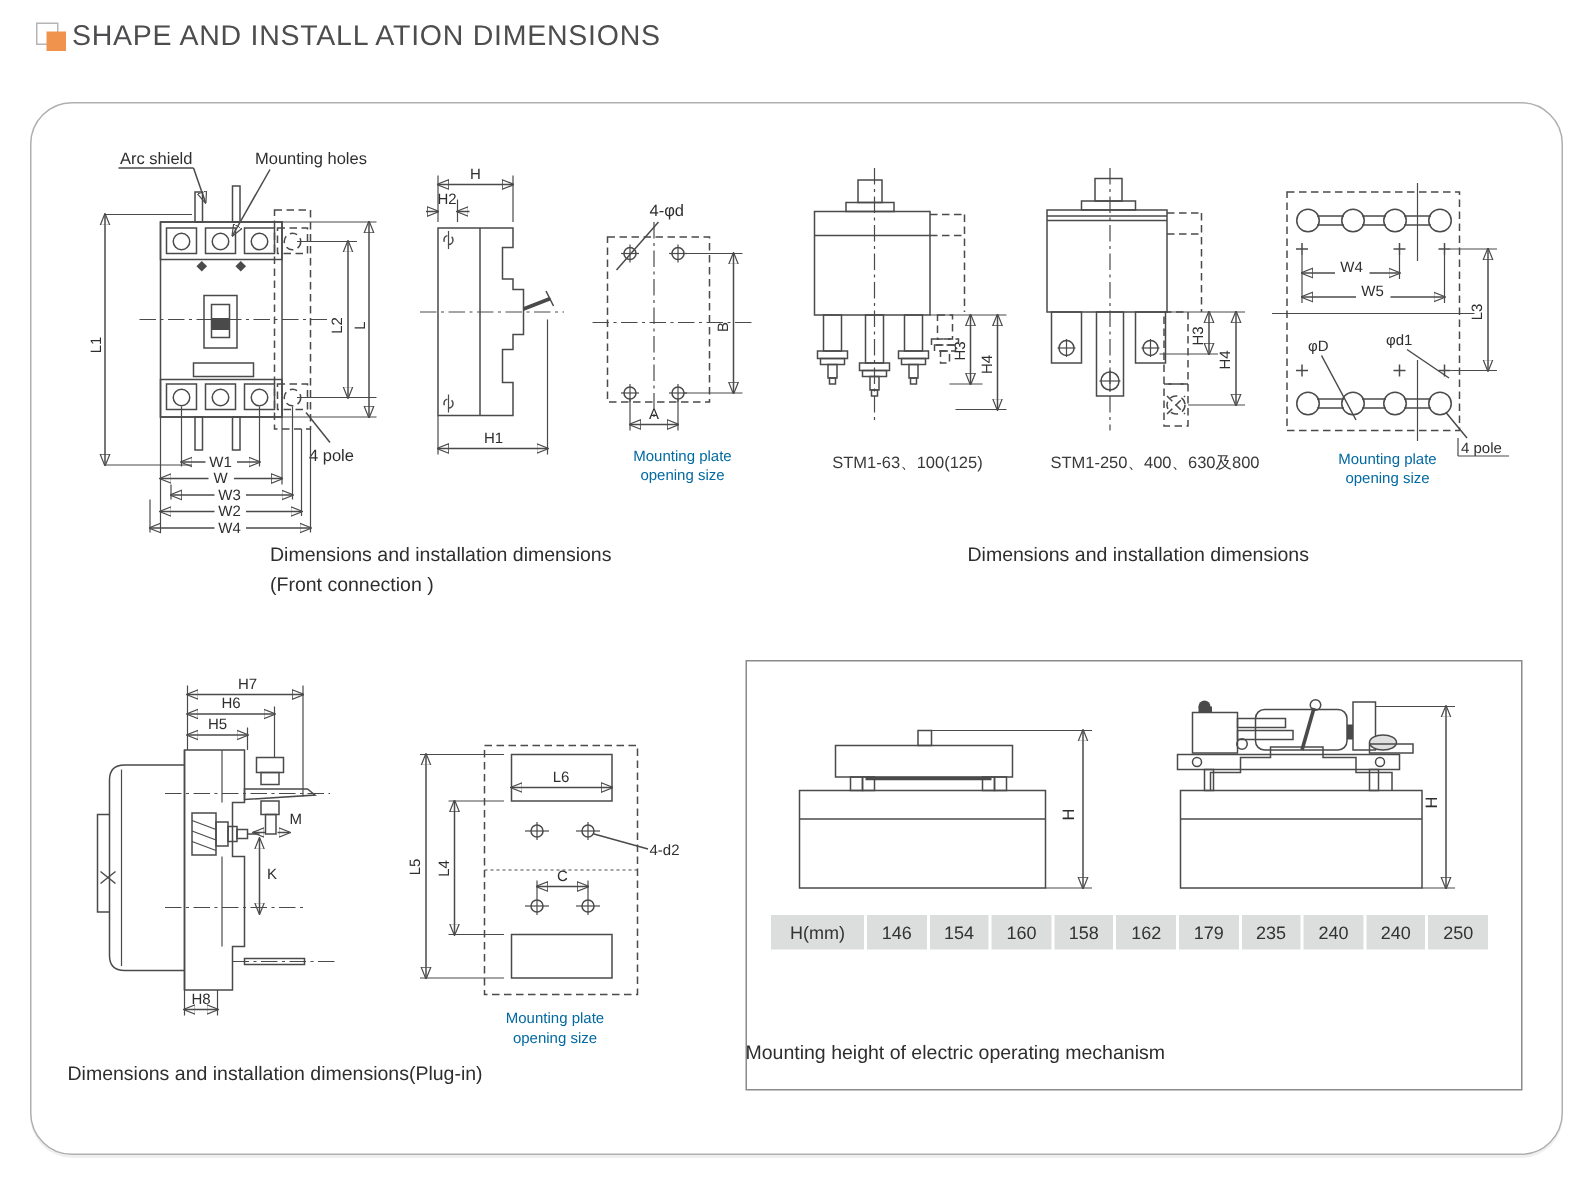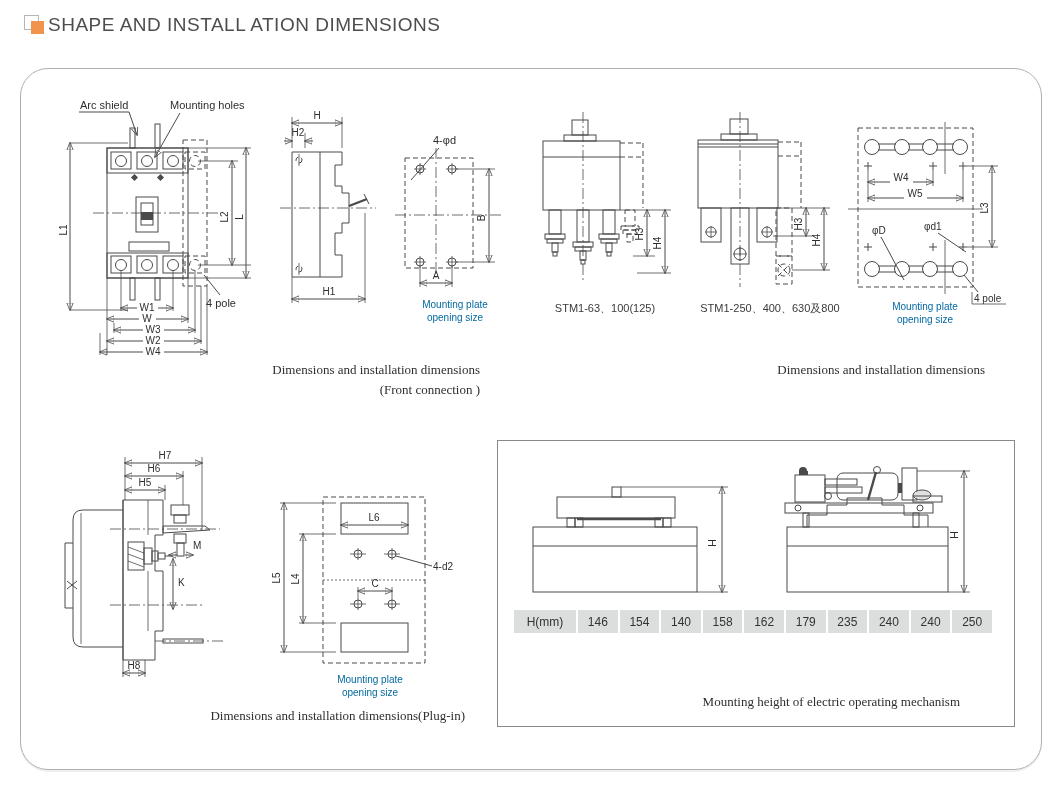--- a/index.html
+++ b/index.html
@@ -5,21 +5,21 @@
   html,body{margin:0;padding:0;background:#fff;}
   body{width:1060px;height:790px;position:relative;font-family:"Liberation Sans",sans-serif;color:#333;overflow:hidden;}
   .abs{position:absolute;}
   
   .hd-title{position:absolute;left:48px;top:14px;font-size:19px;font-weight:normal;color:#4d4d4f;letter-spacing:.5px;}
   .icon-sq-back{position:absolute;left:24px;top:15px;width:13px;height:13px;border:1.5px solid #b5b5b5;background:#fff;}
   .icon-sq-front{position:absolute;left:31px;top:21px;width:13px;height:13px;background:#f0944d;}
   
   .panel{position:absolute;left:20px;top:68px;width:1020px;height:700px;border:1px solid #ascii;border:1px solid #b0b0b0;border-radius:28px;background:#fff;box-shadow:0 2px 0 rgba(0,0,0,.06);}
   
-  .cap{position:absolute;text-align:right;font-size:13px;color:#2e2e2e;line-height:1.55;font-family:Liberation Serif, serif;}
+  .cap{position:absolute;text-align:left;font-size:13px;color:#2e2e2e;line-height:1.55;}
   .cap-sm{position:absolute;text-align:center;font-size:10px;color:#0369a1;line-height:1.3;}
   .model{position:absolute;text-align:center;font-size:11px;color:#3a3a3a;}
   
   svg{overflow:visible;}
   svg line, svg rect, svg path, svg circle, svg polyline, svg polygon{stroke:#4a4a4a;stroke-width:1;fill:none;}
   svg .fill{fill:#4a4a4a;stroke:none;}
   svg .wbg{fill:#fff;stroke:none;}
   svg text{font-family:"Liberation Sans",sans-serif;font-size:10px;fill:#2e2e2e;stroke:none;}
   svg .lbl{font-size:11px;}
   svg .dash{stroke-dasharray:5 3;}
@@ -561,21 +561,21 @@
       <col>
       <col>
       <col>
       <col>
     </colgroup>
   <tbody>
   <tr>
     <td>H(mm)</td>
     <td>146</td>
     <td>154</td>
-    <td>140</td>
+    <td>160</td>
     <td>158</td>
     <td>162</td>
     <td>179</td>
     <td>235</td>
     <td>240</td>
     <td>240</td>
     <td>250</td>
   </tr>
 </tbody>
   </table>

